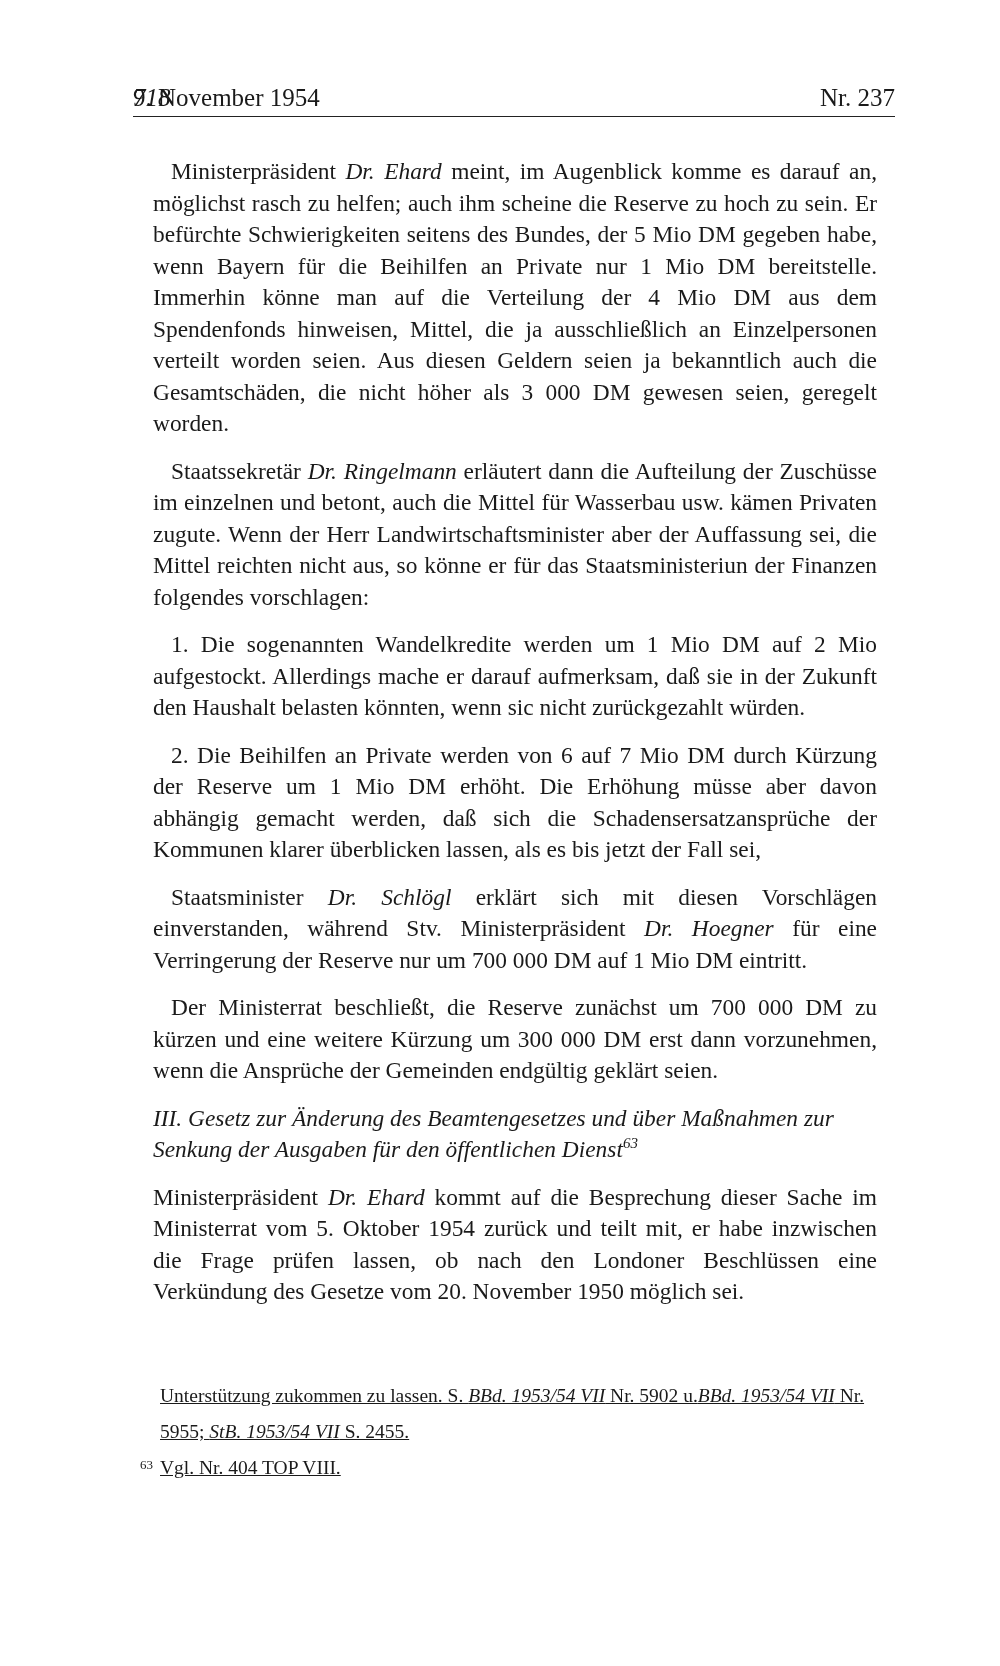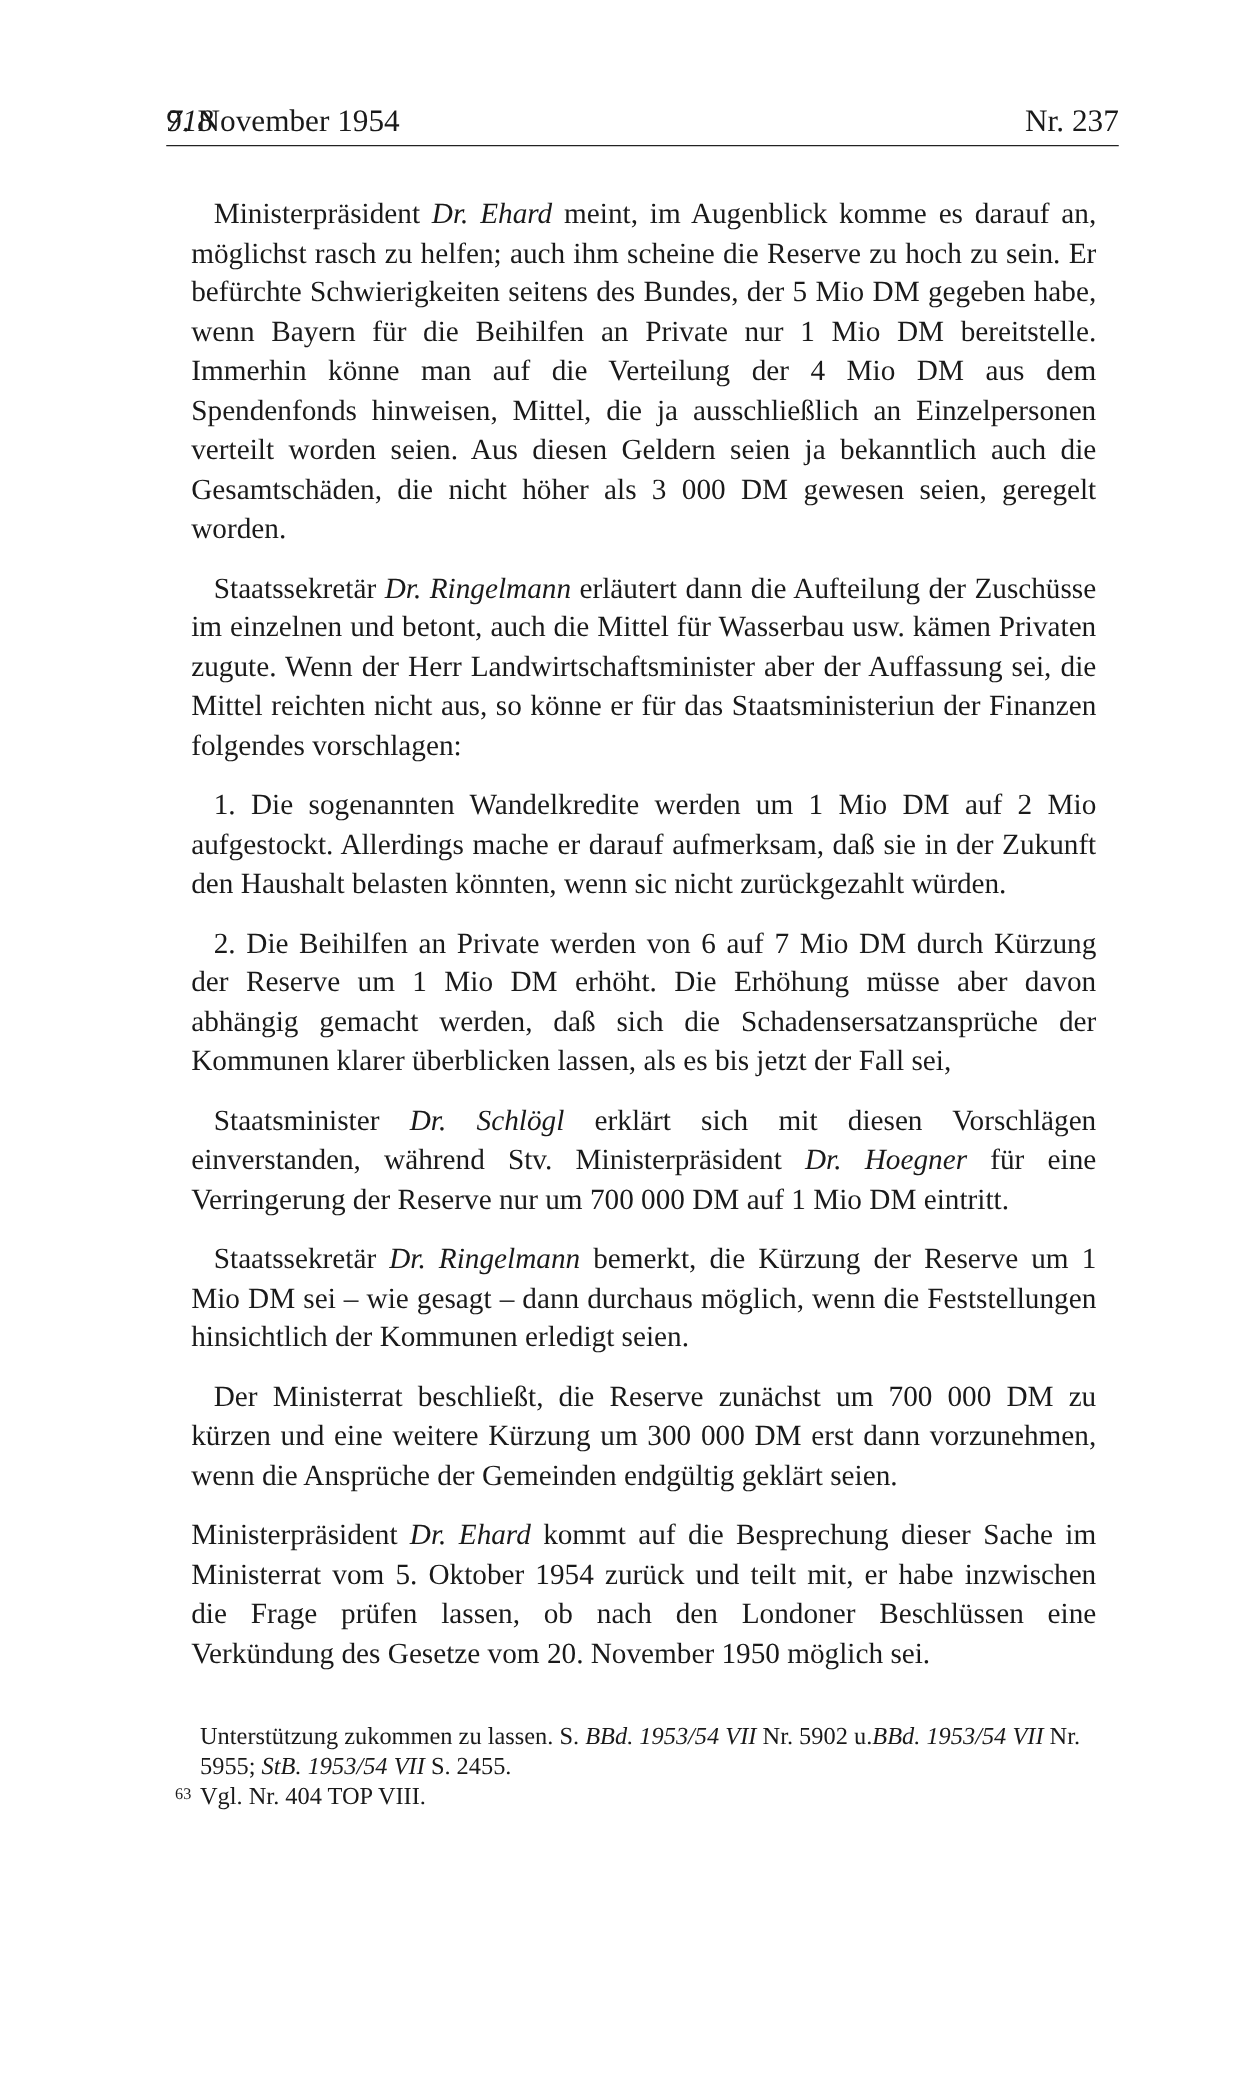--- a/index.html
+++ b/index.html
@@ -11,44 +11,44 @@
   .header .dt { position: absolute; left: 0; right: 0; top: 4px; text-align: left; }
   .header .nr { position: absolute; right: 0; top: 4px; }
   .body { position: absolute; left: 137px; top: 140px; width: 756px;
           font-size: 23.4px; line-height: 31.5px; text-align: justify; }
   .body p { margin: 16px; text-indent: 18px; }
   .heading { margin-top: 14px; font-style: italic; text-indent: 0; text-align: left; }
   .heading sup { font-size: 15px; vertical-align: 9px; line-height: 0; }
   .nofirst { text-indent: 0 !important; }
   i { font-style: italic; }
   .foot { position: absolute; left: 160px; top: 1378px; width: 735px;
-          font-size: 19.5px; line-height: 24px; }
+          font-size: 19.5px; line-height: 36px; text-decoration: underline; }
   .foot p { margin: 0; }
   .foot .fn { position: relative; }
   .foot .fnnum { position: absolute; left: -20px; top: -3px; font-size: 13px; }
 </style>
 </head>
 <body>
 
 <div class="header">
   <span class="pn">718</span>
   <span class="dt">9. November 1954</span>
   <span class="nr">Nr. 237</span>
 </div>
 
 <div class="body">
   <div id="paras">
       <p><span>Ministerpräsident </span><i>Dr. Ehard</i><span> meint, im Augenblick komme es darauf an, möglichst rasch zu helfen; auch ihm scheine die Reserve zu hoch zu sein. Er befürchte Schwierigkeiten seitens des Bundes, der 5 Mio DM gegeben habe, wenn Bayern für die Beihilfen an Private nur 1 Mio DM bereitstelle. Immerhin könne man auf die Verteilung der 4 Mio DM aus dem Spendenfonds hinweisen, Mittel, die ja ausschließlich an Einzelpersonen verteilt worden seien. Aus diesen Geldern seien ja bekanntlich auch die Gesamtschäden, die nicht höher als 3 000 DM gewesen seien, geregelt worden.</span></p>
       <p><span>Staatssekretär </span><i>Dr. Ringelmann</i><span> erläutert dann die Aufteilung der Zuschüsse im einzelnen und betont, auch die Mittel für Wasserbau usw. kämen Privaten zugute. Wenn der Herr Landwirtschaftsminister aber der Auffassung sei, die Mittel reichten nicht aus, so könne er für das Staatsministeriun der Finanzen folgendes vorschlagen:</span></p>
       <p><span>1. Die sogenannten Wandelkredite werden um 1 Mio DM auf 2 Mio aufgestockt. Allerdings mache er darauf aufmerksam, daß sie in der Zukunft den Haushalt belasten könnten, wenn sic nicht zurückgezahlt würden.</span></p>
       <p><span>2. Die Beihilfen an Private werden von 6 auf 7 Mio DM durch Kürzung der Reserve um 1 Mio DM erhöht. Die Erhöhung müsse aber davon abhängig gemacht werden, daß sich die Schadensersatzansprüche der Kommunen klarer überblicken lassen, als es bis jetzt der Fall sei,</span></p>
       <p><span>Staatsminister </span><i>Dr. Schlögl</i><span> erklärt sich mit diesen Vorschlägen einverstanden, während Stv. Ministerpräsident </span><i>Dr. Hoegner</i><span> für eine Verringerung der Reserve nur um 700 000 DM auf 1 Mio DM eintritt.</span></p>
-      <p><span>Staatssekretär </span><i>Dr. Ringelmann</i><span> bemerkt, die Kürzung der Reserve um 1 Mio DM sei – wie gesagt – dann durchaus möglich, wenn die Feststellungen hinsichtlich der Kommunen erledigt seien.</span></p>
       <p><span>Der Ministerrat beschließt, die Reserve zunächst um 700 000 DM zu kürzen und eine weitere Kürzung um 300 000 DM erst dann vorzunehmen, wenn die Ansprüche der Gemeinden endgültig geklärt seien.</span></p>
     </div>
+  <p class="heading nofirst"><span>III. Gesetz zur Änderung des Beamtengesetzes und über Maßnahmen zur Senkung der Ausgaben für den öffentlichen Dienst</span><sup>63</sup></p>
   <p class="nofirst" id="secpara"><span>Ministerpräsident </span><i>Dr. Ehard</i><span> kommt auf die Besprechung dieser Sache im Ministerrat vom 5. Oktober 1954 zurück und teilt mit, er habe inzwischen die Frage prüfen lassen, ob nach den Londoner Beschlüssen eine Verkündung des Gesetze vom 20. November 1950 möglich sei.</span></p>
 </div>
 
 <div class="foot">
   <p id="footcont"><span>Unterstützung zukommen zu lassen. S. </span><i>BBd. 1953/54 VII</i><span> Nr. 5902 u.</span><i>BBd. 1953/54 VII</i><span> Nr. 5955; </span><i>StB. 1953/54 VII</i><span> S. 2455.</span></p>
   <p class="fn">
     <span class="fnnum">63</span>
     <span>Vgl. Nr. 404 TOP VIII.</span>
   </p>
 </div>

